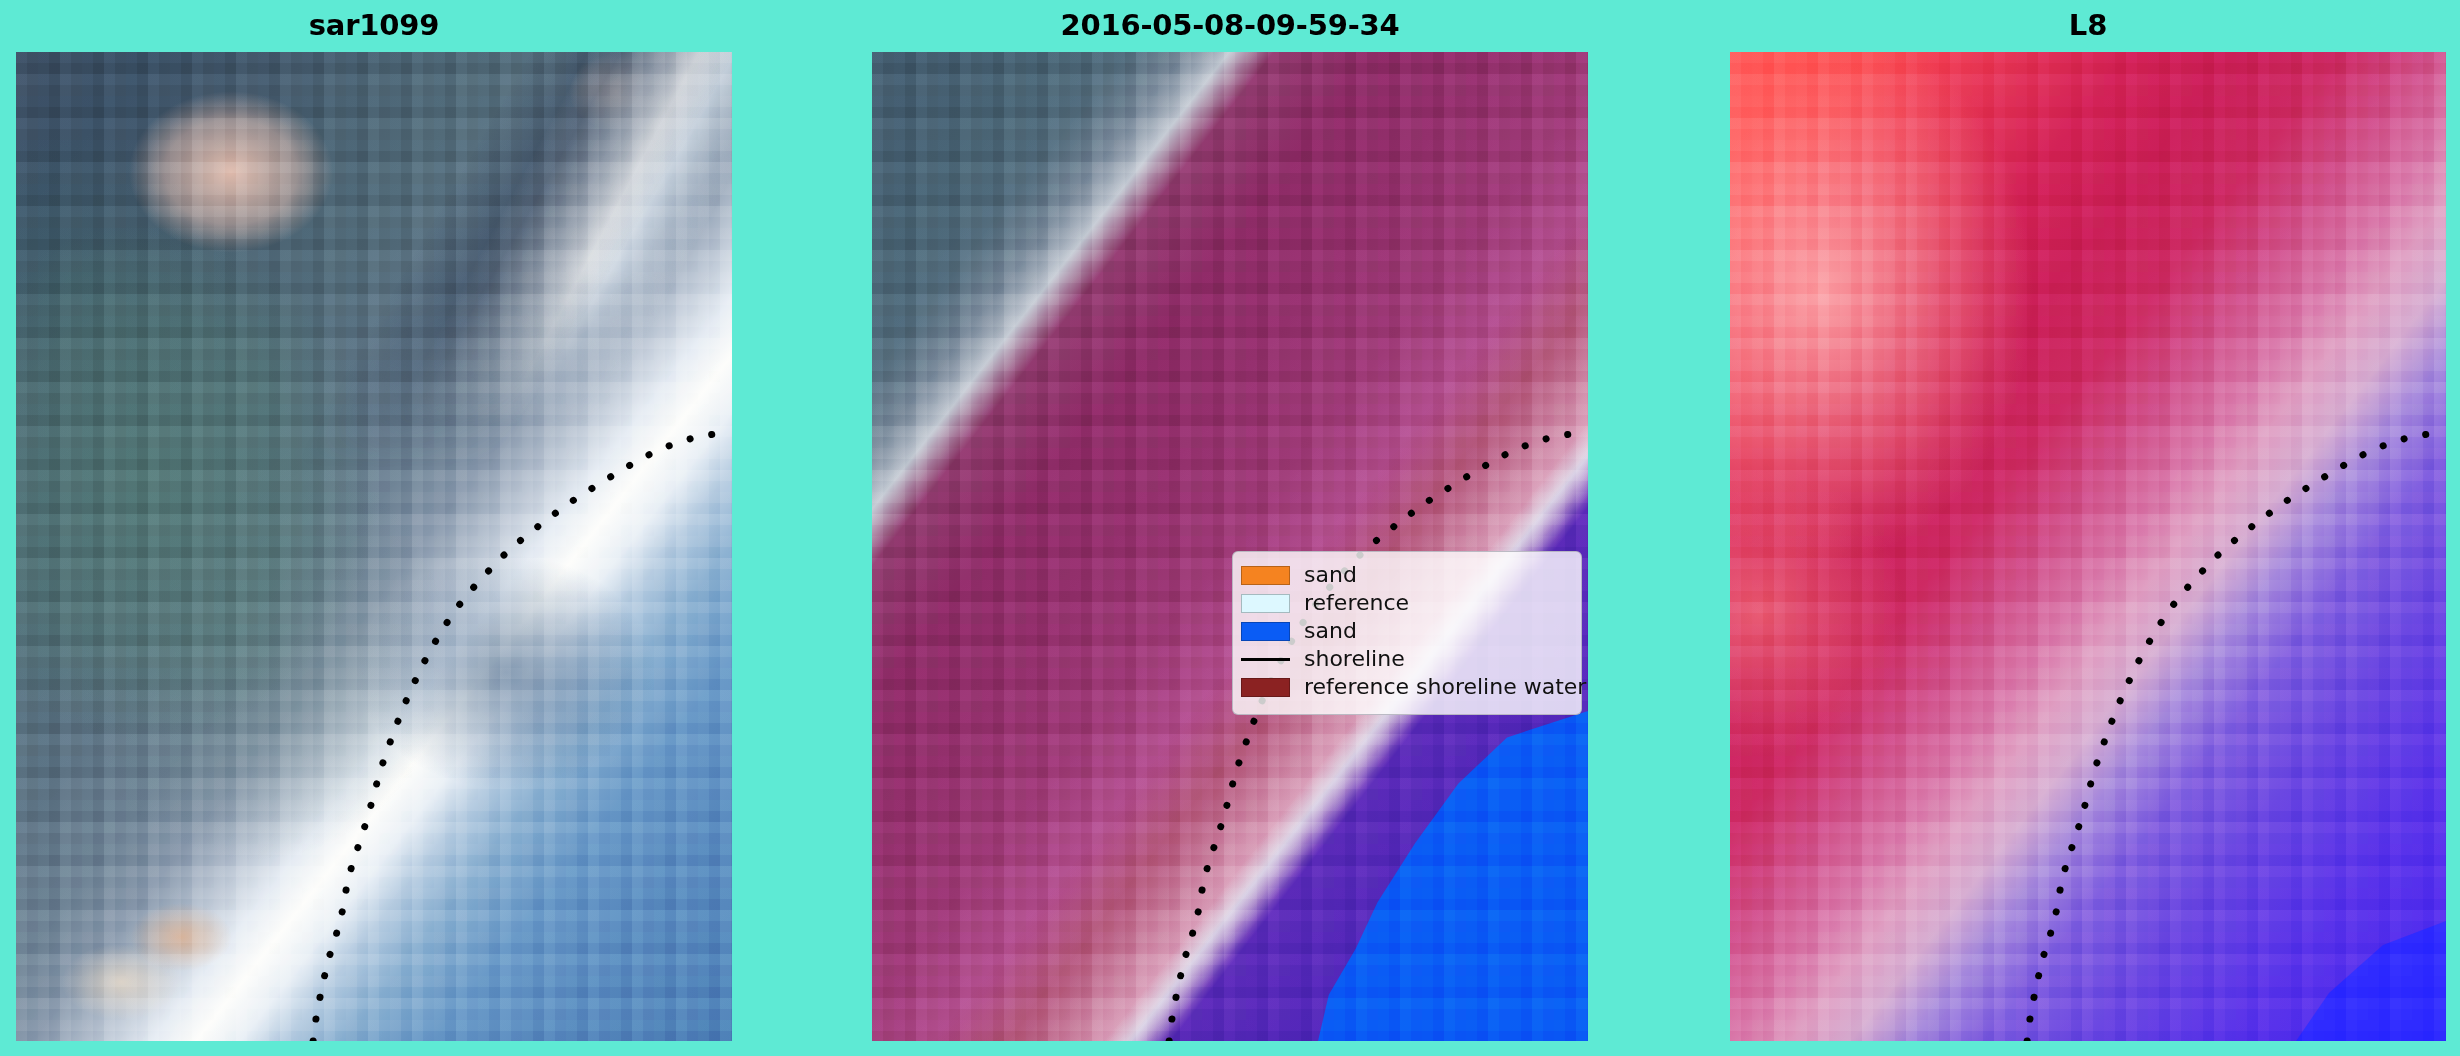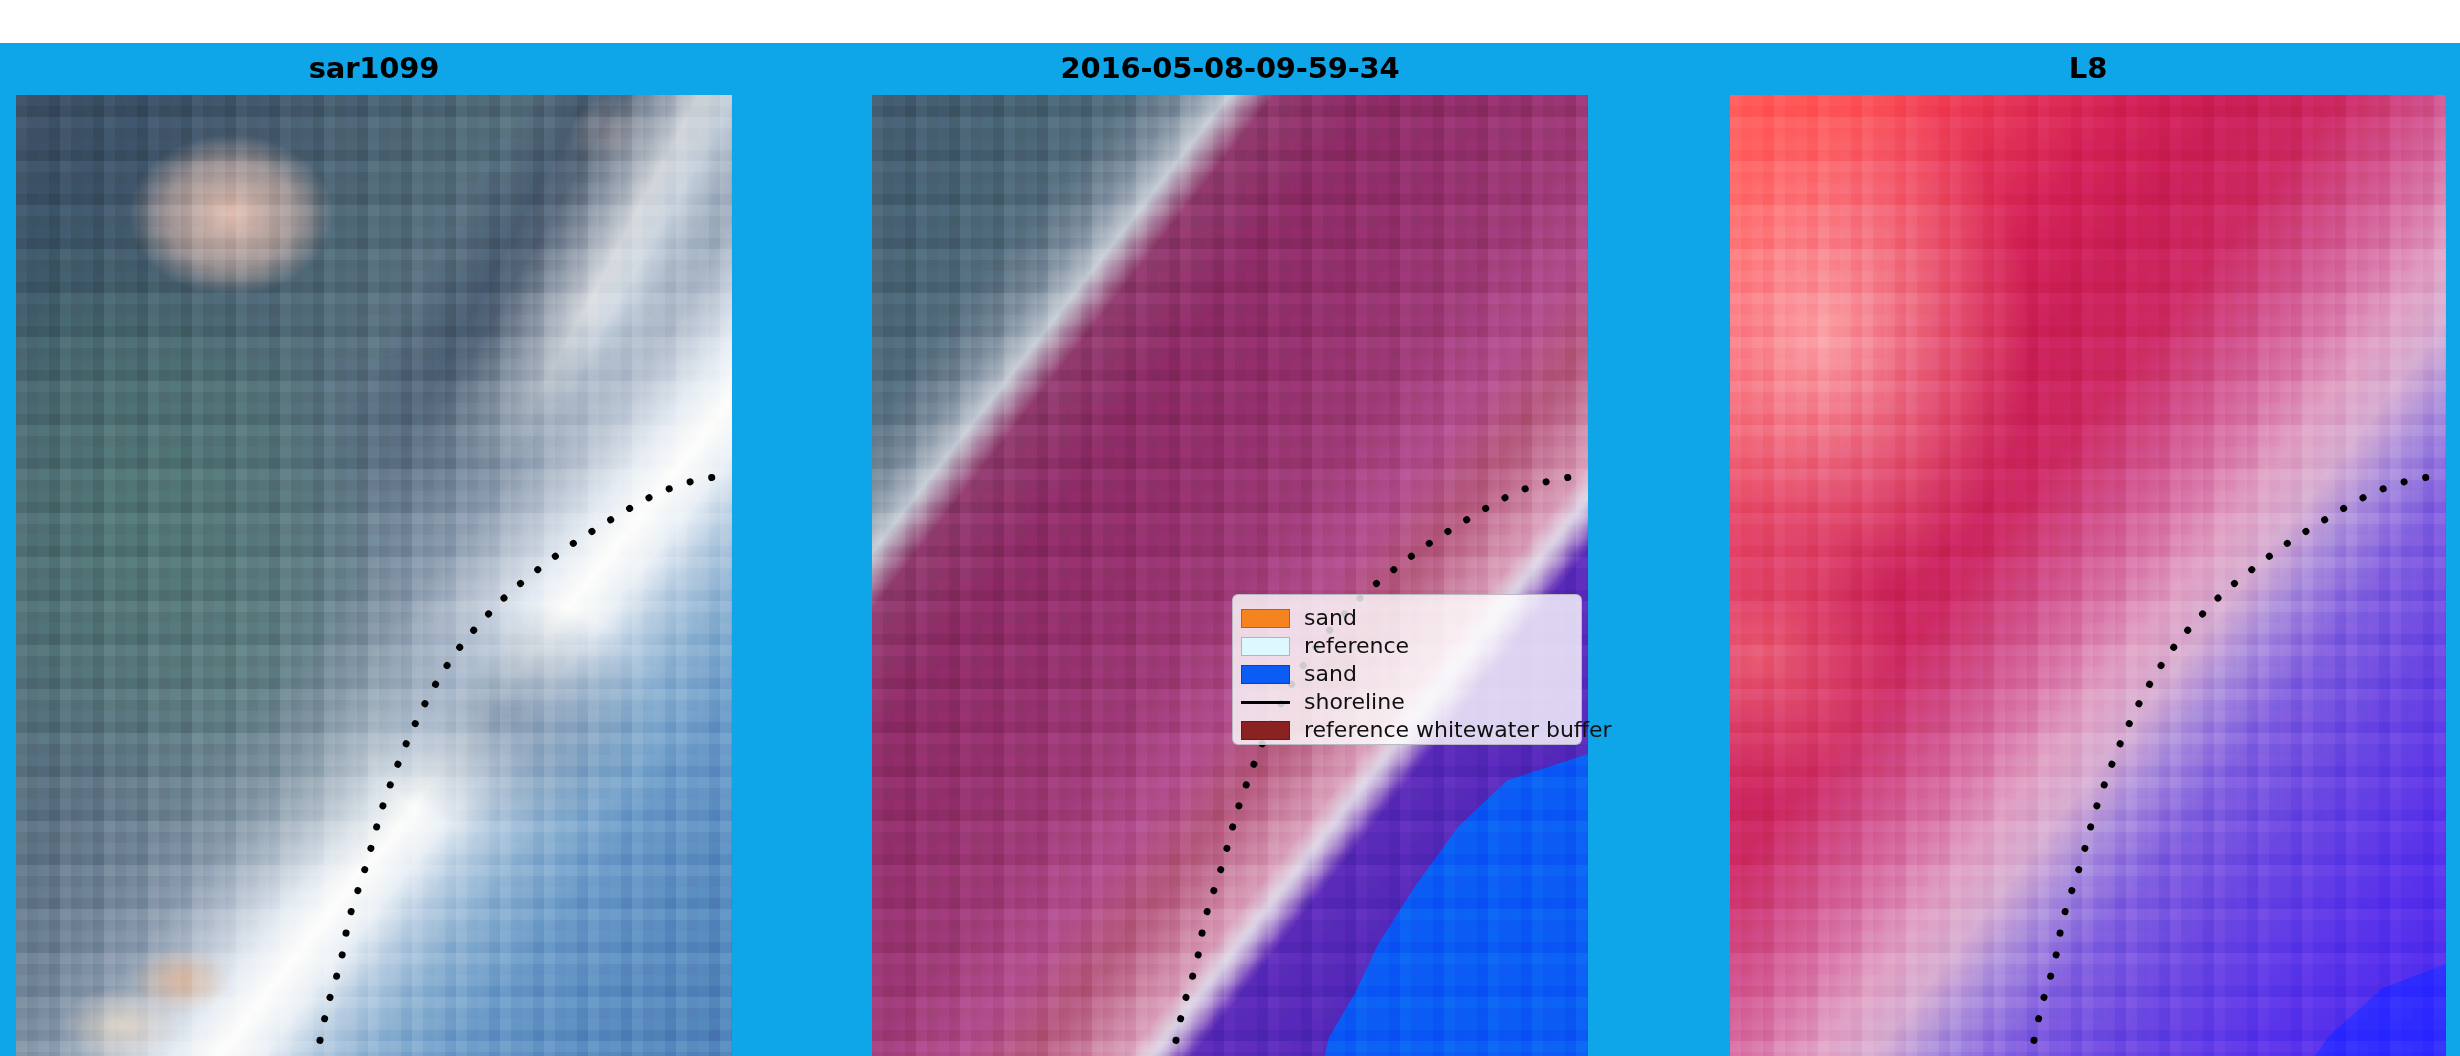--- a/index.html
+++ b/index.html
@@ -4,22 +4,21 @@
 <style>
   html,body{margin:0;padding:0;background:#ffffff;}
   body{
     width:2460px;height:1056px;
     font-family:"DejaVu Sans", sans-serif;
     overflow:hidden;
     position:relative;
   }
   .figure{
     position:absolute;inset:0;
-    background:#0ea5e9;
-    margin-top:43px;
+    background:#5eead4;
   }
   .panel{
     position:absolute;
     top:52px;
     height:989px;
     overflow:hidden;
   }
   .panel-title{
     position:absolute;
     top:4px;
@@ -184,21 +183,21 @@
 
   
   .legend{
     position:absolute;
     left:1232px;top:551px;
     width:350px;
     box-sizing:border-box;
     background:rgba(255,255,255,.80);
     border:1px solid rgba(180,180,190,.9);
     border-radius:6px;
-    padding:9px 10px 0 8px;
+    padding:9px 10px 13px 8px;
     font-size:22px;
     color:#111111;
   }
   .legend-row{
     display:flex;align-items:center;
     height:28px;
   }
   .legend-swatch{
     width:49px;height:19px;
     margin-right:14px;
@@ -285,17 +284,17 @@
     <div class="legend-row">
       <span class="legend-swatch" style="background: rgb(10, 92, 245);"></span>
       <span class="legend-label">sand</span>
     </div>
     <div class="legend-row">
       <span class="legend-swatch line" style="border-top-color: rgb(0, 0, 0);"></span>
       <span class="legend-label">shoreline</span>
     </div>
     <div class="legend-row">
       <span class="legend-swatch" style="background: rgb(139, 34, 34);"></span>
-      <span class="legend-label">reference whitewater buffer</span>
+      <span class="legend-label">reference shoreline water</span>
     </div>
   </div>
 
 </div>
 
 </body></html>

